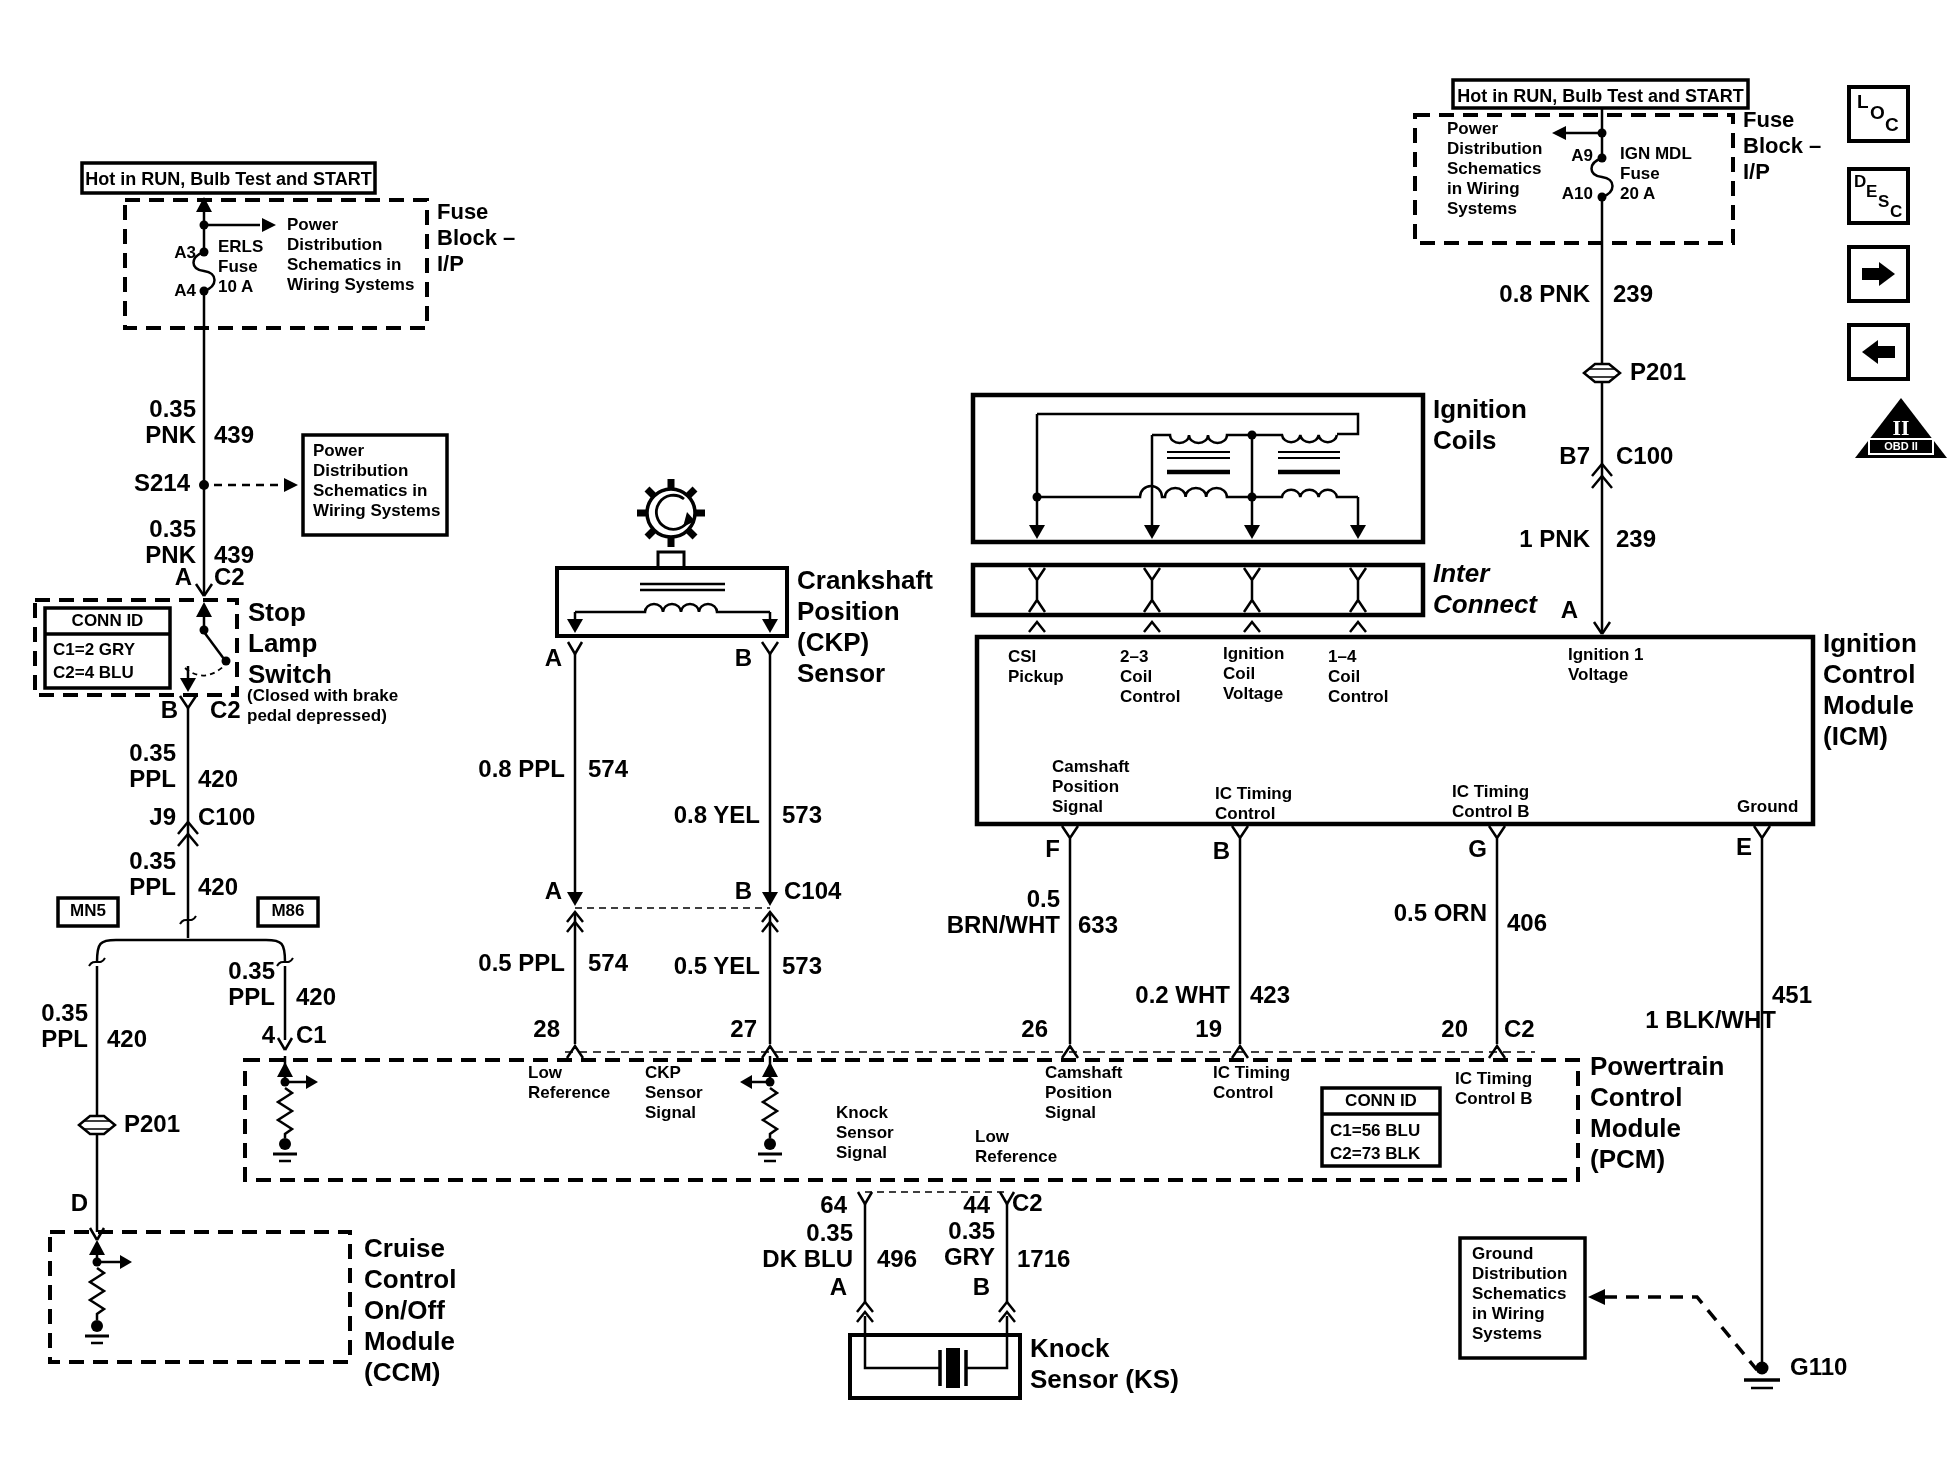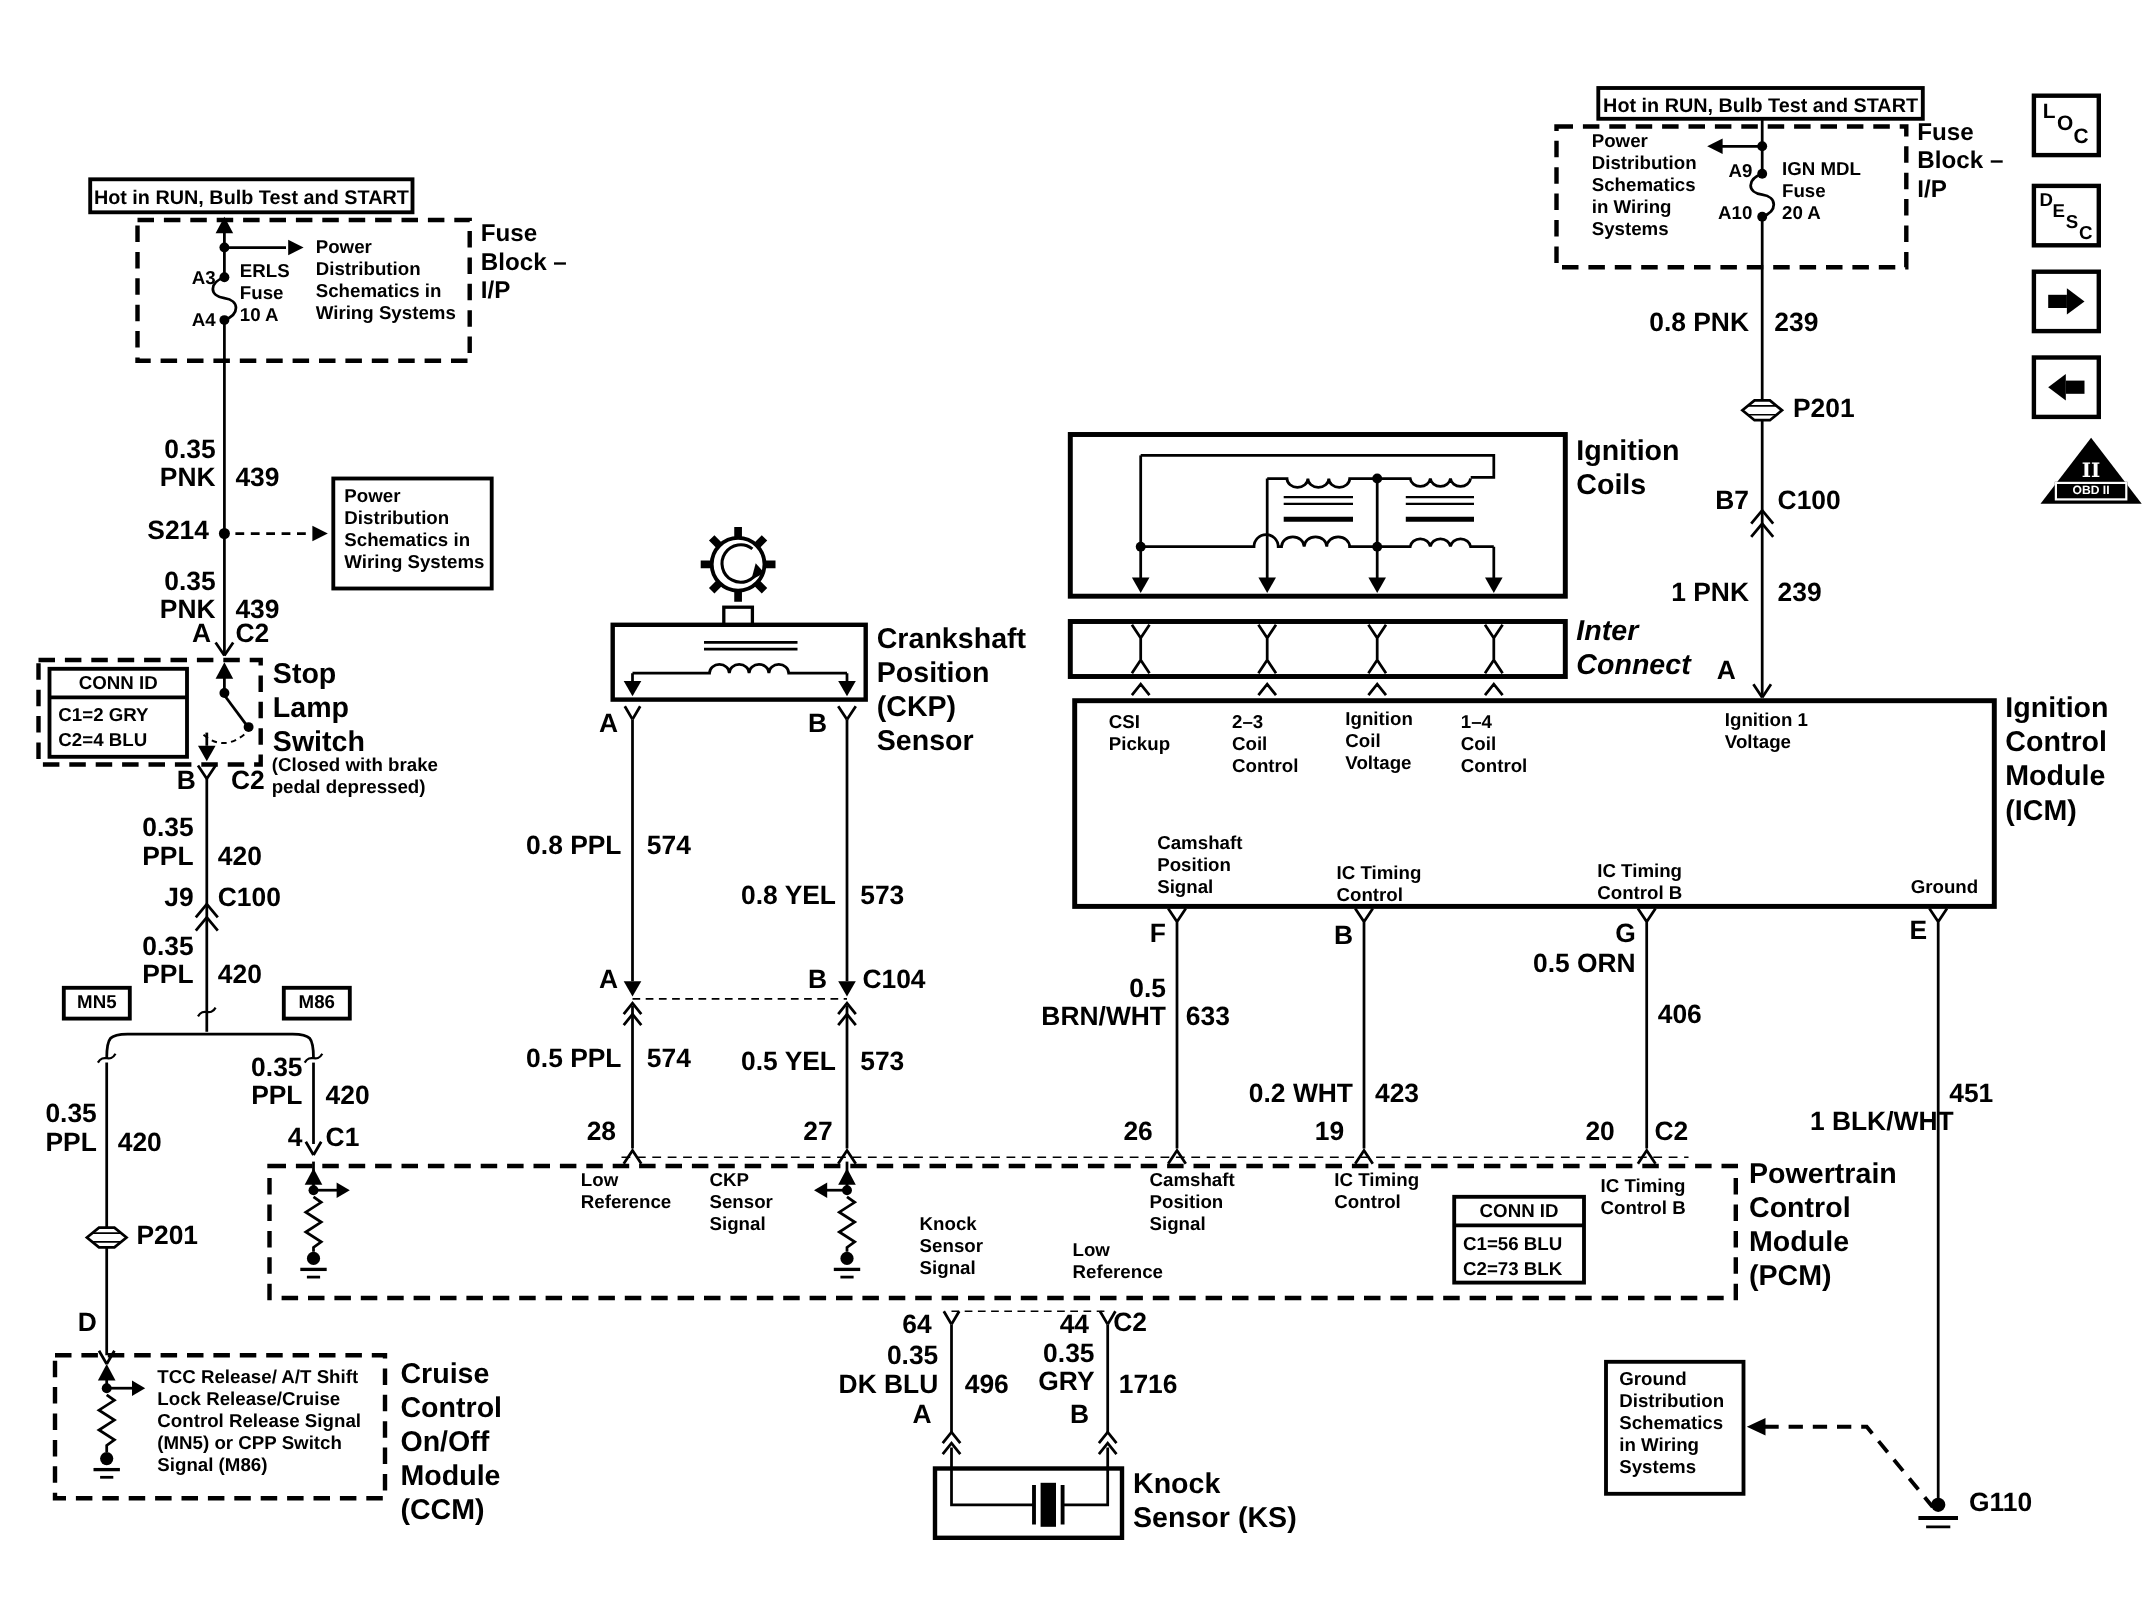--- a/index.html
+++ b/index.html
@@ -289,25 +289,20 @@
 PPL</div>
   <div class="lbl s24" style="left:107px;top:1026px;">420</div>
   <div class="lbl s24 r" style="left:275px;top:958px;">0.35
 PPL</div>
   <div class="lbl s24" style="left:296px;top:984px;">420</div>
   <div class="lbl s24 r" style="left:275px;top:1022px;">4</div>
   <div class="lbl s24" style="left:296px;top:1022px;">C1</div>
   <div class="lbl s24" style="left:124px;top:1111px;">P201</div>
   <div class="lbl s24 r" style="left:88px;top:1190px;">D</div>
 
-  <div class="lbl s17" style="left:143px;top:1242px;">TCC Release/ A/T Shift
-Lock Release/Cruise
-Control Release Signal
-(MN5) or CPP Switch
-Signal (M86)</div>
   <div class="lbl s26" style="left:364px;top:1233px;">Cruise
 Control
 On/Off
 Module
 (CCM)</div>
 
   <div class="lbl s26" style="left:797px;top:565px;">Crankshaft
 Position
 (CKP)
 Sensor</div>
@@ -383,21 +378,21 @@
 20 A</div>
   <div class="lbl s22" style="left:1743px;top:107px;">Fuse
 Block –
 I/P</div>
 
   <div class="lbl s24 r" style="left:1060px;top:886px;">0.5
 BRN/WHT</div>
   <div class="lbl s24" style="left:1078px;top:912px;">633</div>
   <div class="lbl s24 r" style="left:1230px;top:982px;">0.2 WHT</div>
   <div class="lbl s24" style="left:1250px;top:982px;">423</div>
-  <div class="lbl s24 r" style="left:1487px;top:864px;">0.5 ORN</div>
+  <div class="lbl s24 r" style="left:1487px;top:900px;">0.5 ORN</div>
   <div class="lbl s24" style="left:1507px;top:910px;">406</div>
   <div class="lbl s24 r" style="left:1776px;top:982px;margin-top:25px;">1 BLK/WHT</div>
   <div class="lbl s24" style="left:1772px;top:982px;">451</div>
 
   <div class="lbl s26" style="left:1590px;top:1051px;">Powertrain
 Control
 Module
 (PCM)</div>
   <div class="lbl s17" style="left:528px;top:1063px;">Low
 Reference</div>

